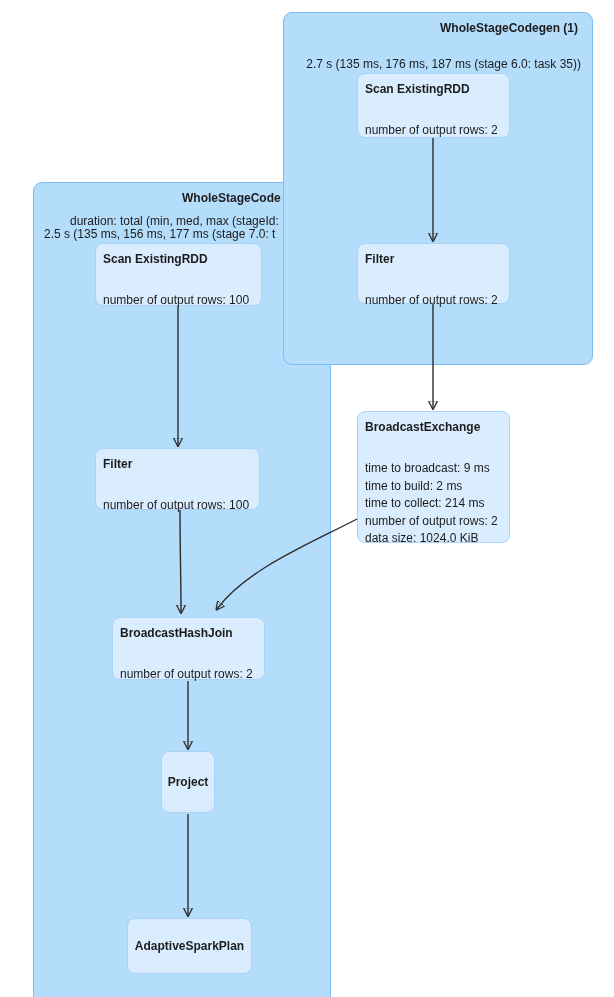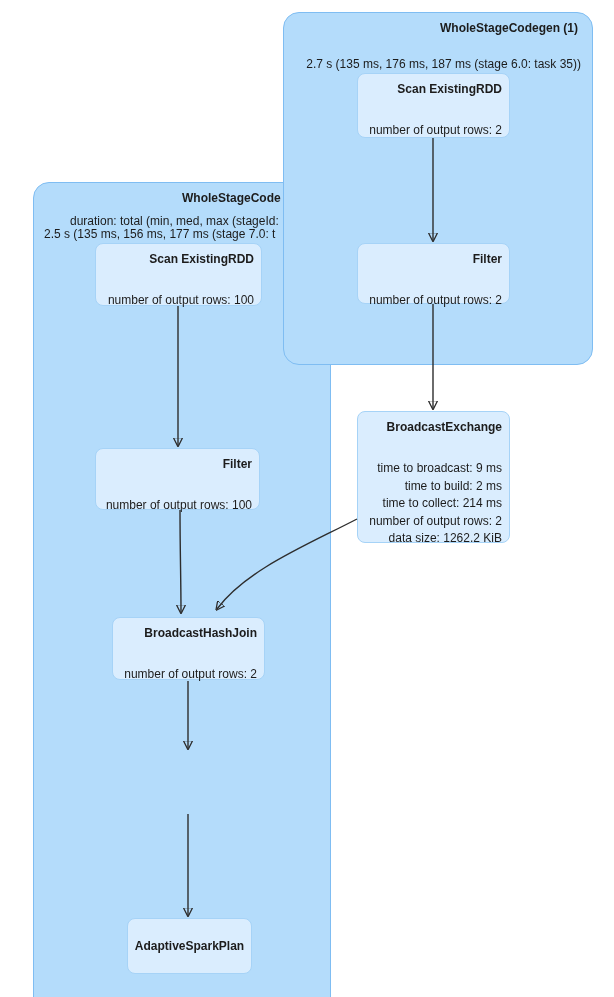--- a/index.html
+++ b/index.html
@@ -3,33 +3,32 @@
 <meta charset="utf-8">
 <style>
   html,body { margin:0; padding:0; background:#ffffff; }
   .canvas {
     position:relative; width:614px; height:997px; overflow:hidden;
     background:#ffffff; font-family:"Liberation Sans", sans-serif;
     color:#1c1c1c; -webkit-font-smoothing:antialiased;
   }
   .cluster {
     position:absolute; box-sizing:border-box;
-    background:#b4dcfb; border:1px solid #7fbdf2; border-radius:16px;
+    background:#b4dcfb; border:1px solid #7fbdf2; border-radius:9px;
   }
   .cluster-title {
     position:absolute; font-size:12px; font-weight:bold; white-space:nowrap;
   }
   .cluster-duration {
     position:absolute; font-size:12px; line-height:13.5px; white-space:nowrap;
   }
   .node {
     position:absolute; box-sizing:border-box;
     background:#daedfe; border:1px solid #a6d3f7; border-radius:8px;
     padding:8px 7px;
-    text-align:right;
   }
   .node-title { font-size:12px; font-weight:bold; line-height:14px; white-space:nowrap; }
   .node-metrics { margin-top:26px; font-size:12px; line-height:17.5px; }
   .metric-line { white-space:nowrap; }
   .node--single {
     display:flex; align-items:center; justify-content:center; padding:0;
   }
   .edges {
     position:absolute; left:0; top:0; width:614px; height:997px;
     pointer-events:none;
@@ -61,20 +60,23 @@
     </div>
   </div>
 
   <div class="node" style="left:112px; top:617px; width:153px; height:63px;">
     <div class="node-title">BroadcastHashJoin</div>
     <div class="node-metrics">
       <div class="metric-line">number of output rows: 2</div>
     </div>
   </div>
 
+  <div class="node node--single" style="left:161px; top:751px; width:54px; height:62px;">
+    <div class="node-title">Project</div>
+  </div>
 
   <div class="cluster" style="left:283px; top:12px; width:310px; height:353px;">
     <div class="cluster-title" style="right:14px; top:8px;">WholeStageCodegen (1)</div>
     <div class="cluster-duration" style="right:11px; top:45px; text-align:left;margin-left:40px;">2.7 s (135 ms, 176 ms, 187 ms (stage 6.0: task 35))</div>
   </div>
 
   <div class="node" style="left:357px; top:73px; width:153px; height:65px;">
     <div class="node-title">Scan ExistingRDD</div>
     <div class="node-metrics">
       <div class="metric-line">number of output rows: 2</div>
@@ -88,21 +90,21 @@
     </div>
   </div>
 
   <div class="node" style="left:357px; top:411px; width:153px; height:132px;">
     <div class="node-title">BroadcastExchange</div>
     <div class="node-metrics">
       <div class="metric-line">time to broadcast: 9 ms</div>
       <div class="metric-line">time to build: 2 ms</div>
       <div class="metric-line">time to collect: 214 ms</div>
       <div class="metric-line">number of output rows: 2</div>
-      <div class="metric-line">data size: 1262.2 KiB</div>
+      <div class="metric-line">data size: 1024.0 KiB</div>
     </div>
   </div>
 
   <div class="node node--single" style="left:127px; top:918px; width:125px; height:56px;">
     <div class="node-title">AdaptiveSparkPlan</div>
   </div>
 
   <svg class="edges" viewBox="0 0 614 997" xmlns="http://www.w3.org/2000/svg">
     <defs>
       <marker id="arrow" viewBox="0 0 10 10" refX="8" refY="5" markerWidth="6.5" markerHeight="6.5" orient="auto">

